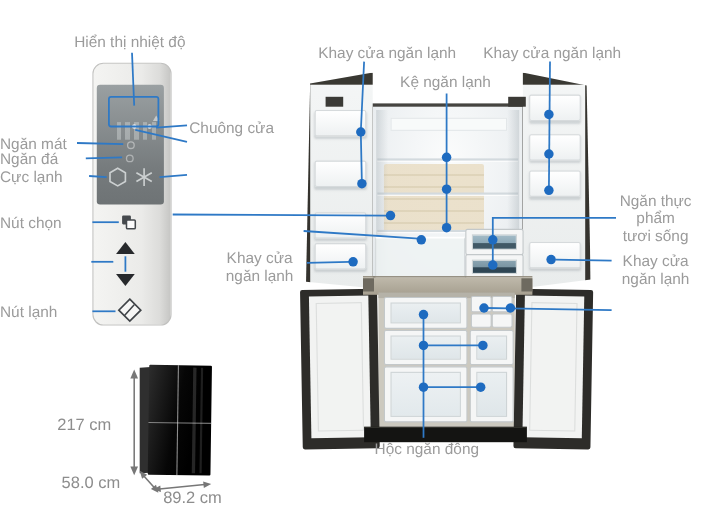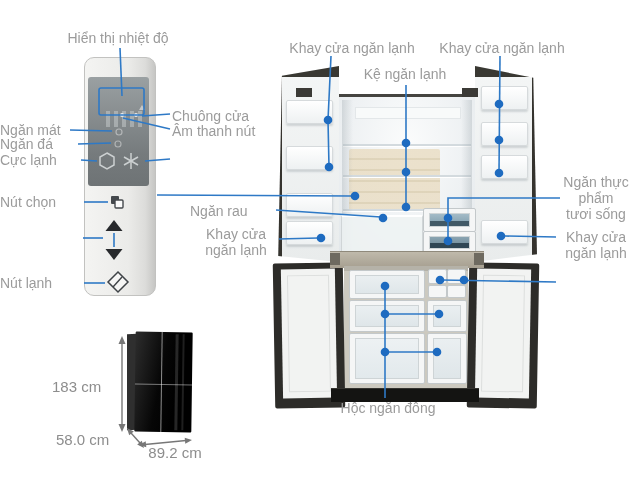--- a/index.html
+++ b/index.html
@@ -243,35 +243,33 @@
       <polygon points="127,428 133.8,431.5 129.2,435.3" stroke="none"></polygon>
       <polygon points="144,448 141.8,440.7 137.2,444.5" stroke="none"></polygon>
       <line x1="145" y1="444.5" x2="186" y2="440.5"></line>
       <polygon points="139,445 146.3,447.3 145.7,441.3" stroke="none"></polygon>
       <polygon points="192,440 185.3,443.7 184.7,437.7" stroke="none"></polygon>
     </g>
   </svg>
 
   <div class="lbl c nw" style="left:56px;top:30px;width:124px">Hiển thị nhiệt độ</div>
   <div class="lbl nw" style="left:172px;top:108px">Chuông cửa</div>
-  <div class="lbl nw" style="left:172px;top:123px">Âm thanh nút</div>
   <div class="lbl r" style="left:0;top:122px;width:68px">Ngăn mát</div>
   <div class="lbl r" style="left:0;top:136px;width:76px">Ngăn đá</div>
   <div class="lbl r" style="left:0;top:152px;width:79px">Cực lạnh</div>
   <div class="lbl r" style="left:0;top:194px;width:81px">Nút chọn</div>
   <div class="lbl r" style="left:0;top:275px;width:81px">Nút lạnh</div>
 
   <div class="lbl c nw" style="left:286px;top:40px;width:132px">Khay cửa ngăn lạnh</div>
   <div class="lbl c nw" style="left:355px;top:66px;width:100px">Kệ ngăn lạnh</div>
   <div class="lbl c nw" style="left:436px;top:40px;width:132px">Khay cửa ngăn lạnh</div>
-  <div class="lbl r nw" style="left:190px;top:203px;width:82px">Ngăn rau</div>
   <div class="lbl c" style="left:197px;top:226px;width:78px">Khay cửa ngăn lạnh</div>
   <div class="lbl c pre" style="left:556px;top:174px;width:80px">Ngăn thực
 phẩm
 tươi sống</div>
   <div class="lbl c" style="left:558px;top:229px;width:76px">Khay cửa ngăn lạnh</div>
   <div class="lbl c nw" style="left:326px;top:400px;width:124px">Hộc ngăn đông</div>
 
-  <div class="lbl dim r nw" style="left:52px;top:379px;width:62px">183 cm</div>
+  <div class="lbl dim r nw" style="left:52px;top:379px;width:62px">217 cm</div>
   <div class="lbl dim r nw" style="left:56px;top:432px;width:68px">58.0 cm</div>
   <div class="lbl dim c nw" style="left:144px;top:445px;width:62px">89.2 cm</div>
 
 </div>
 
 </body></html>

